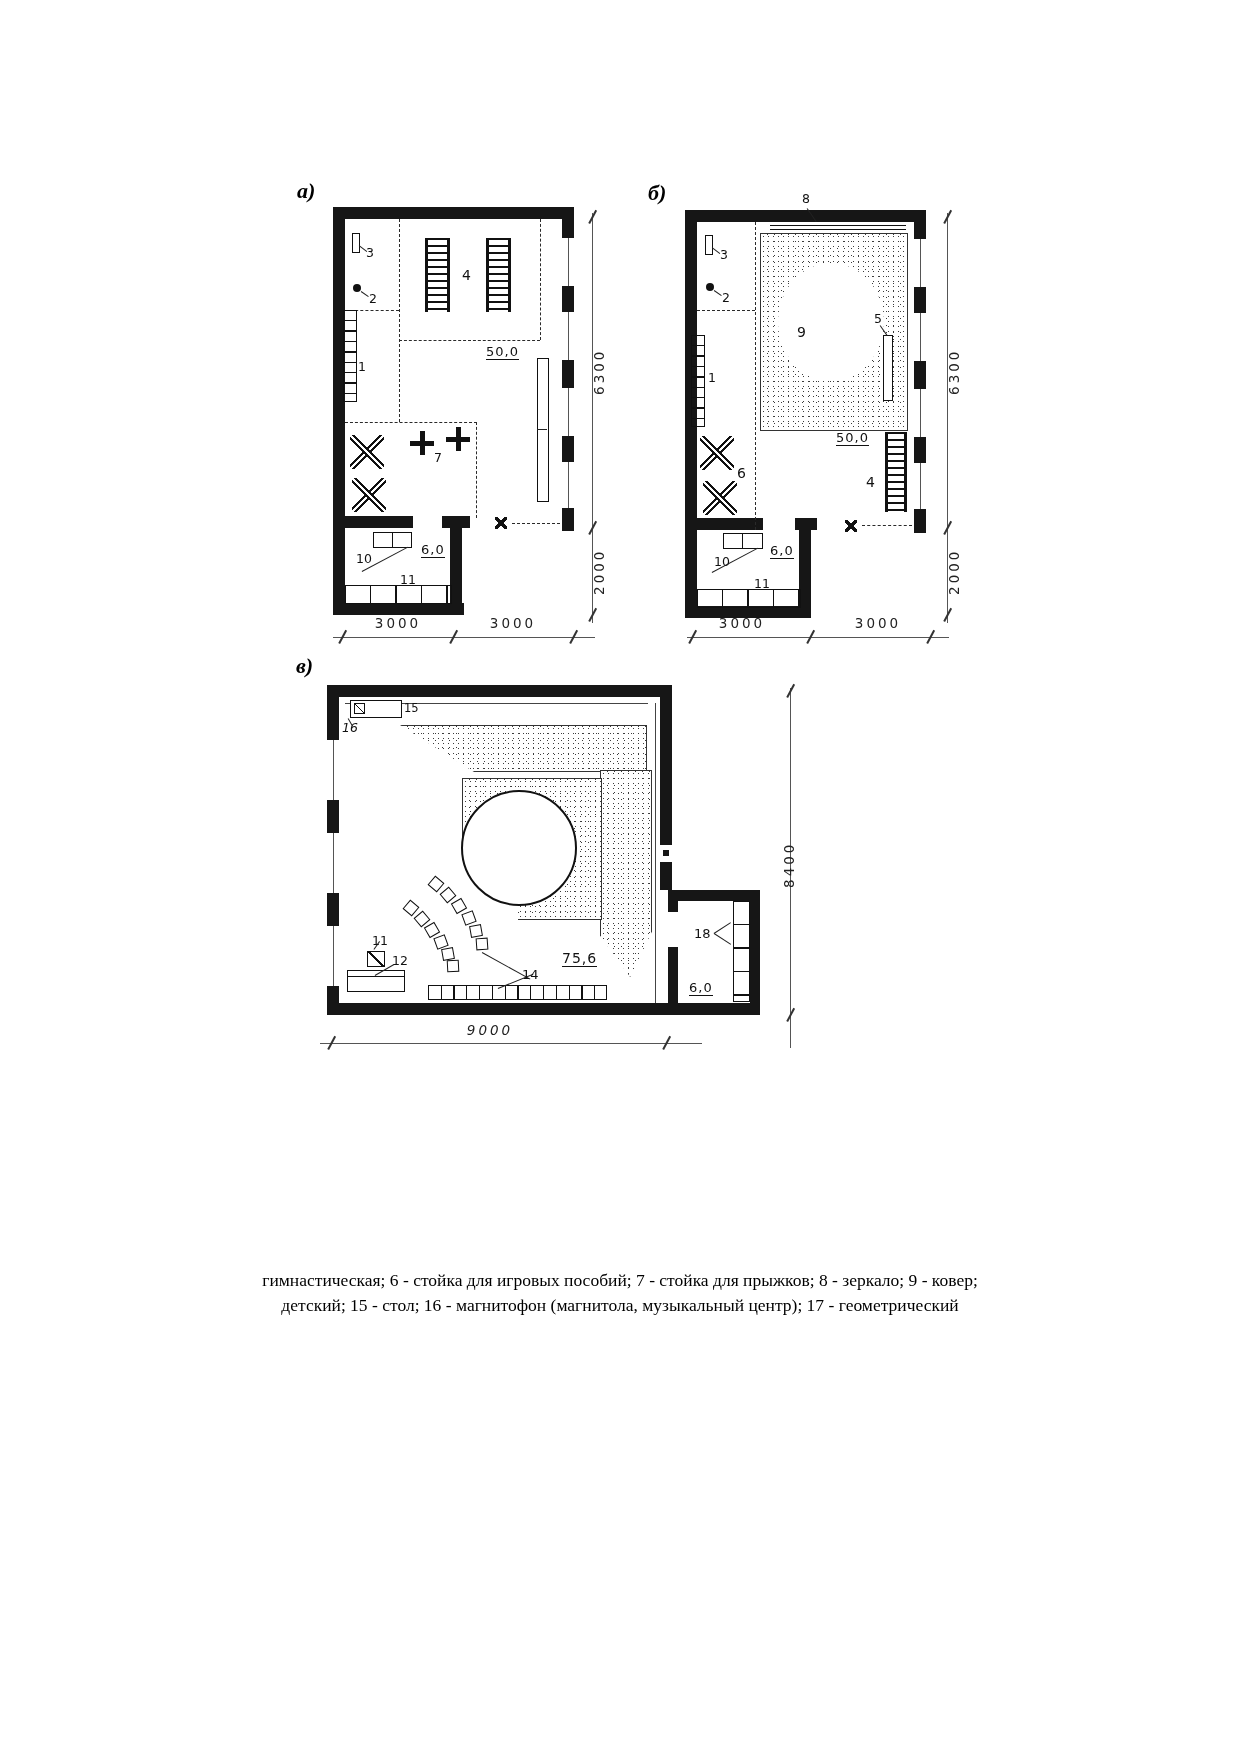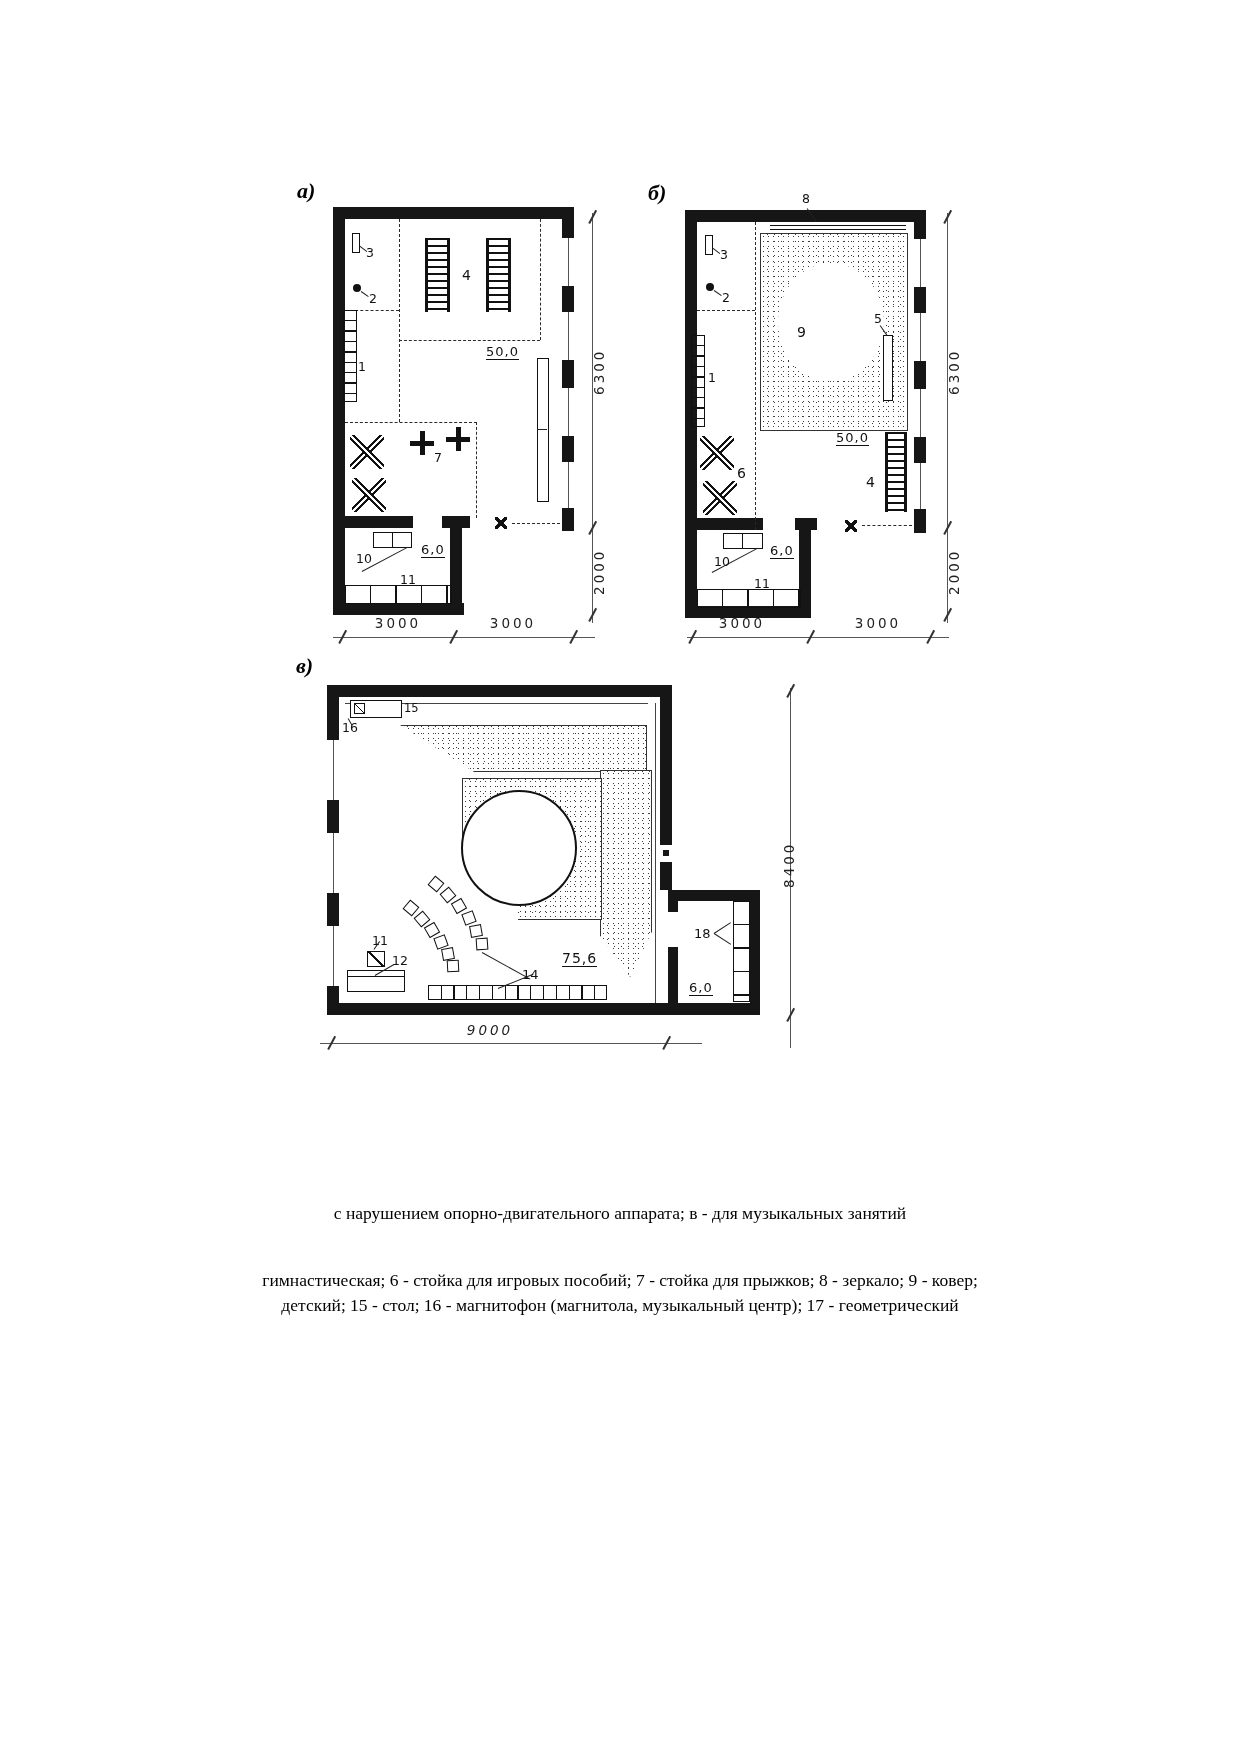--- a/index.html
+++ b/index.html
@@ -238,21 +238,21 @@
     <div class="shelfcol" style="left:443px;top:251px;width:15px;height:99px;"></div>
     <div class="ln" style="left:424px;top:283px;width:20px;transform:rotate(-33deg);"></div>
     <div class="ln" style="left:424px;top:283px;width:20px;transform:rotate(33deg);"></div>
     <div class="num" style="left:404px;top:277px;font-size:13px;">18</div>
     <div class="area" style="left:399px;top:331px;">6,0</div>
 
     <div class="smrect" style="left:60px;top:50px;width:50px;height:16px;border-width:1.5px;"></div>
     <div class="smrect diag" style="left:64px;top:53px;width:9px;height:9px;"></div>
     <div class="num" style="left:80px;top:53px;font-size:11.5px;margin-left:34px;">15</div>
     <div class="ln" style="left:58px;top:68px;width:8px;transform:rotate(60deg);"></div>
-    <div class="num" style="left:52px;top:72px;">16</div>
+    <div class="num" style="left:52px;top:72px;font-style:italic;">16</div>
 
     <div class="stipple" style="left:110px;top:75px;width:245px;height:45px;border:1px solid #333;
          clip-path:polygon(0 0,100% 0,100% 100%,30% 100%);"></div>
     <div class="stipple" style="left:310px;top:120px;width:50px;height:205px;border:1px solid #333;
          clip-path:polygon(0 0,100% 0,100% 78%,58% 100%,0 80%);"></div>
     <div class="stipple" style="left:172px;top:128px;width:138px;height:140px;border:1px solid #333;"></div>
     <div style="position:absolute;left:170px;top:196px;width:58px;height:74px;background:#fff;"></div>
     <div class="circle" style="left:171px;top:140px;width:112px;height:112px;"></div>
 
     <div class="chair" style="left:140px;top:228px;transform:rotate(-50deg);"></div>
@@ -290,21 +290,20 @@
     <div class="dline-v" style="left:500px;top:38px;height:360px;"></div>
     <div class="tick" style="left:493px;top:40px;"></div>
     <div class="tick" style="left:493px;top:364px;"></div>
     <div class="dimnum rot" style="left:470px;top:208px;width:60px;">8400</div>
   </div>
 
   <div class="cap" style="top:1130px;">
   </div>
 
   <div class="cap" style="top:1200px;">
-    <div>с нарушением опорно-двигательного аппарата; в - для музыкальных занятий</div>
   </div>
 
   <div class="cap" style="top:1268px;line-height:25px;">
     <div>гимнастическая; 6 - стойка для игровых пособий; 7 - стойка для прыжков; 8 - зеркало; 9 - ковер;</div>
     <div>детский; 15 - стол; 16 - магнитофон (магнитола, музыкальный центр); 17 - геометрический</div>
   </div>
 
 </div>
 
 </body></html>

